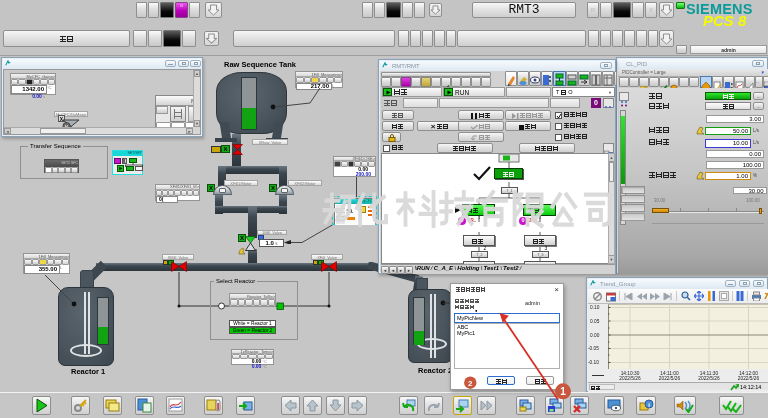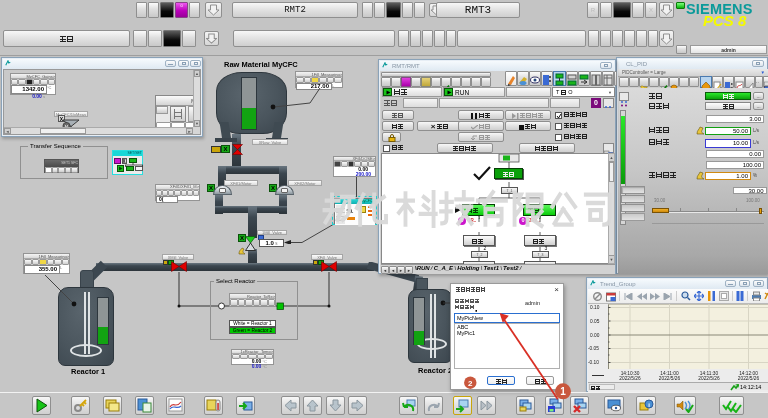--- a/index.html
+++ b/index.html
@@ -45,32 +45,31 @@
   <div class="c" style="left:136px;top:2px;width:11px;height:16px"></div>
   <div class="c" style="left:148px;top:2px;width:11px;height:16px"></div>
   <div class="blk" style="left:160px;top:2px;width:14px;height:16px"></div>
   <div class="ab" style="left:175px;top:2px;width:13px;height:16px;background:linear-gradient(#ee55ee,#bb00bb 55%,#990099);border:1px solid #848;border-radius:1px;color:#fff;font-size:4px;text-align:center">0</div>
   <div class="c" style="left:189px;top:2px;width:11px;height:16px"></div>
   <div class="arrowbtn" style="left:205px;top:2px;width:17px;height:16px"></div>
   <svg class="ab" style="left:208px;top:4px" width="11" height="12" viewBox="0 0 11 12">
       <path d="M2.5 1 h6 v5 h2.5 L5.5 11 L0 6 h2.5 z" fill="#f2f2f2" stroke="#8f8f8f" stroke-width="1"></path>
     </svg>
 
-  <div class="btn" style="left:232px;top:2px;width:126px;height:16px;font-family:'Liberation Mono',monospace;font-size:9px;line-height:14px">RMT2</div>
   <div class="c" style="left:362px;top:2px;width:11px;height:16px"></div>
   <div class="c" style="left:374px;top:2px;width:11px;height:16px"></div>
   <div class="blk" style="left:386px;top:2px;width:15px;height:16px"></div>
   <div class="c" style="left:402px;top:2px;width:11px;height:16px"></div>
   <div class="c" style="left:414px;top:2px;width:11px;height:16px"></div>
   <div class="arrowbtn" style="left:429px;top:3px;width:13px;height:14px"></div>
   <svg class="ab" style="left:431px;top:5px" width="9" height="10" viewBox="0 0 11 12">
       <path d="M2.5 1 h6 v5 h2.5 L5.5 11 L0 6 h2.5 z" fill="#f2f2f2" stroke="#8f8f8f" stroke-width="1.2"></path>
     </svg>
 
-  <div class="btn" style="left:436px;top:2px;width:84px;height:16px;font-family:'Liberation Mono',monospace;font-size:11px;line-height:14px">RMT3</div>
+  <div class="btn" style="left:472px;top:2px;width:104px;height:16px;font-family:'Liberation Mono',monospace;font-size:13px;line-height:14px">RMT3</div>
   <div class="c" style="left:587px;top:2px;width:12px;height:16px;color:#bbb;font-size:6px;line-height:14px;text-align:center">R</div>
   <div class="c" style="left:600px;top:2px;width:12px;height:16px"></div>
   <div class="blk" style="left:613px;top:2px;width:18px;height:16px"></div>
   <div class="c" style="left:632px;top:2px;width:12px;height:16px"></div>
   <div class="c" style="left:645px;top:2px;width:12px;height:16px;color:#bbb;font-size:6px;line-height:14px;text-align:center">X</div>
   <div class="arrowbtn" style="left:659px;top:2px;width:15px;height:16px"></div>
   <svg class="ab" style="left:661px;top:4px" width="11" height="12" viewBox="0 0 11 12">
       <path d="M2.5 1 h6 v5 h2.5 L5.5 11 L0 6 h2.5 z" fill="#f2f2f2" stroke="#8f8f8f" stroke-width="1"></path>
     </svg>
 
@@ -103,21 +102,21 @@
   <div class="arrowbtn" style="left:659px;top:30px;width:15px;height:17px"></div>
   <svg class="ab" style="left:661px;top:33px" width="11" height="12" viewBox="0 0 11 12">
       <path d="M2.5 1 h6 v5 h2.5 L5.5 11 L0 6 h2.5 z" fill="#f2f2f2" stroke="#8f8f8f" stroke-width="1"></path>
     </svg>
   <div class="c" style="left:676px;top:45px;width:11px;height:9px"></div>
   <div class="ab" style="left:690px;top:45px;width:77px;height:9px;background:linear-gradient(#fdfdfd,#e4e4e4);border:1px solid #9a9a9a;font-size:5px;text-align:center;color:#333;line-height:8px;font-weight:bold">admin</div>
 </div>
 
 <div class="ab" id="plant" style="left:0;top:56px;width:768px;height:336px">
 
-  <div class="ab" style="left:224px;top:4px;font-size:7.5px;font-weight:bold;color:#000">Raw Material MyCFC</div>
+  <div class="ab" style="left:224px;top:4px;font-size:7.5px;font-weight:bold;color:#000">Raw Sequence Tank</div>
   <div class="ab" style="left:71px;top:311px;font-size:7.5px;font-weight:bold;color:#000">Reactor 1</div>
   <div class="ab" style="left:418px;top:310px;font-size:7.5px;font-weight:bold;color:#000">Reactor 2</div>
 
   <div class="pipe" style="left:232px;top:78px;width:9px;height:34px"></div>
   <div class="pipeh" style="left:218px;top:110px;width:69px;height:8px;background:linear-gradient(#6a7781,#3c4750 35%,#2c343a)"></div>
   <div class="pipe" style="left:218px;top:110px;width:8px;height:21px"></div>
   <div class="pipe" style="left:279px;top:110px;width:8px;height:21px"></div>
   <div class="pipe" style="left:215px;top:139px;width:8px;height:19px"></div>
   <div class="pipe" style="left:279px;top:139px;width:8px;height:19px"></div>
   <div class="ab" style="left:215px;top:150px;width:34px;height:7px;background:linear-gradient(#6a7781,#3c4750 35%,#2c343a)"></div>

